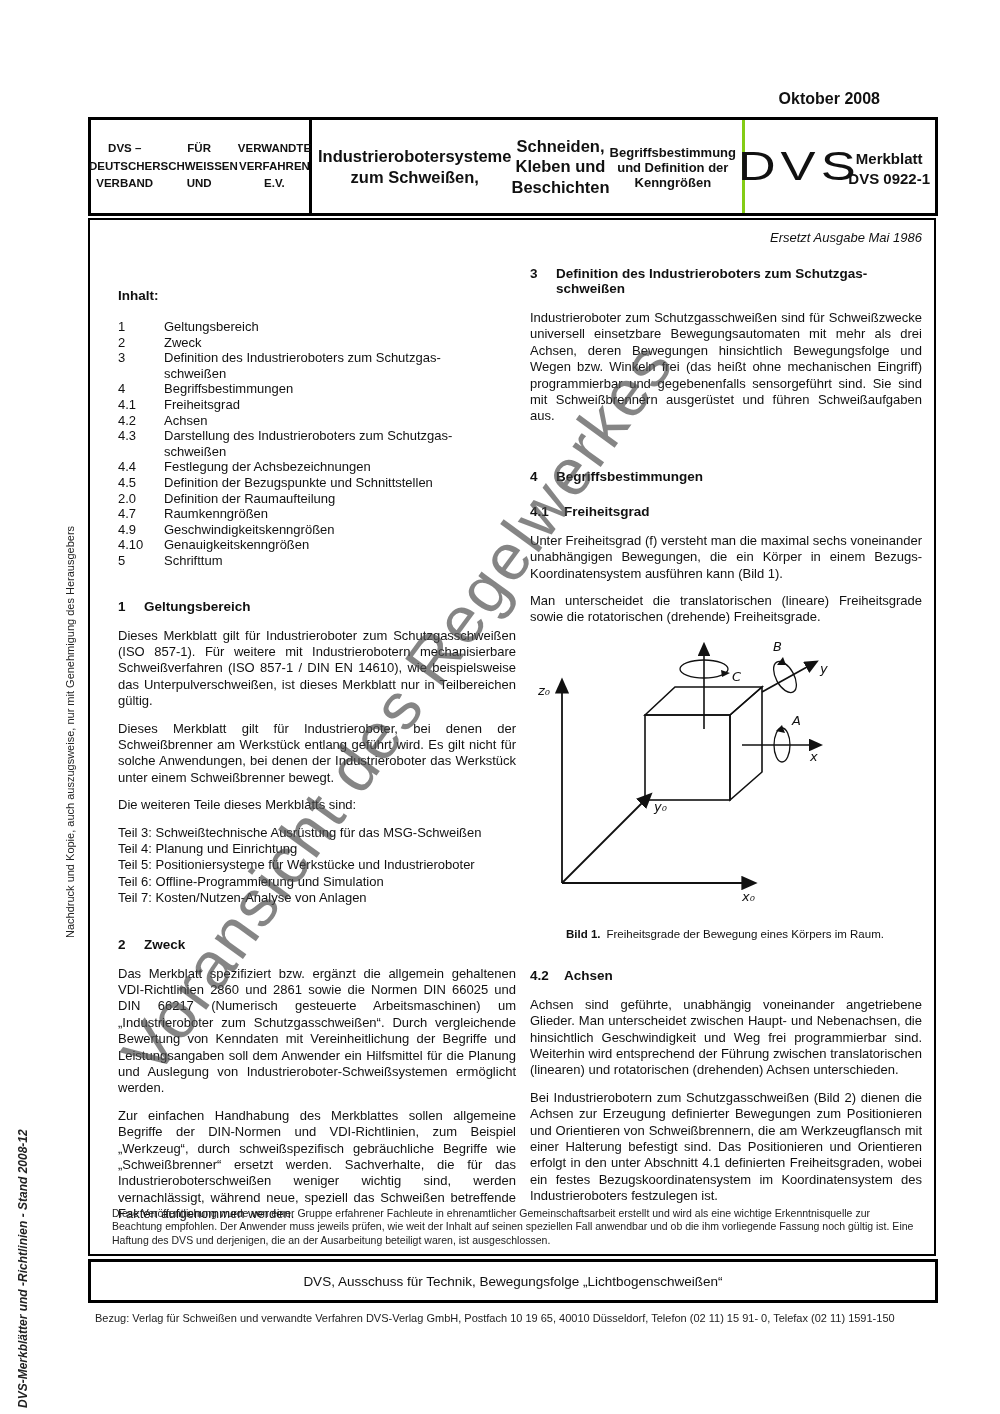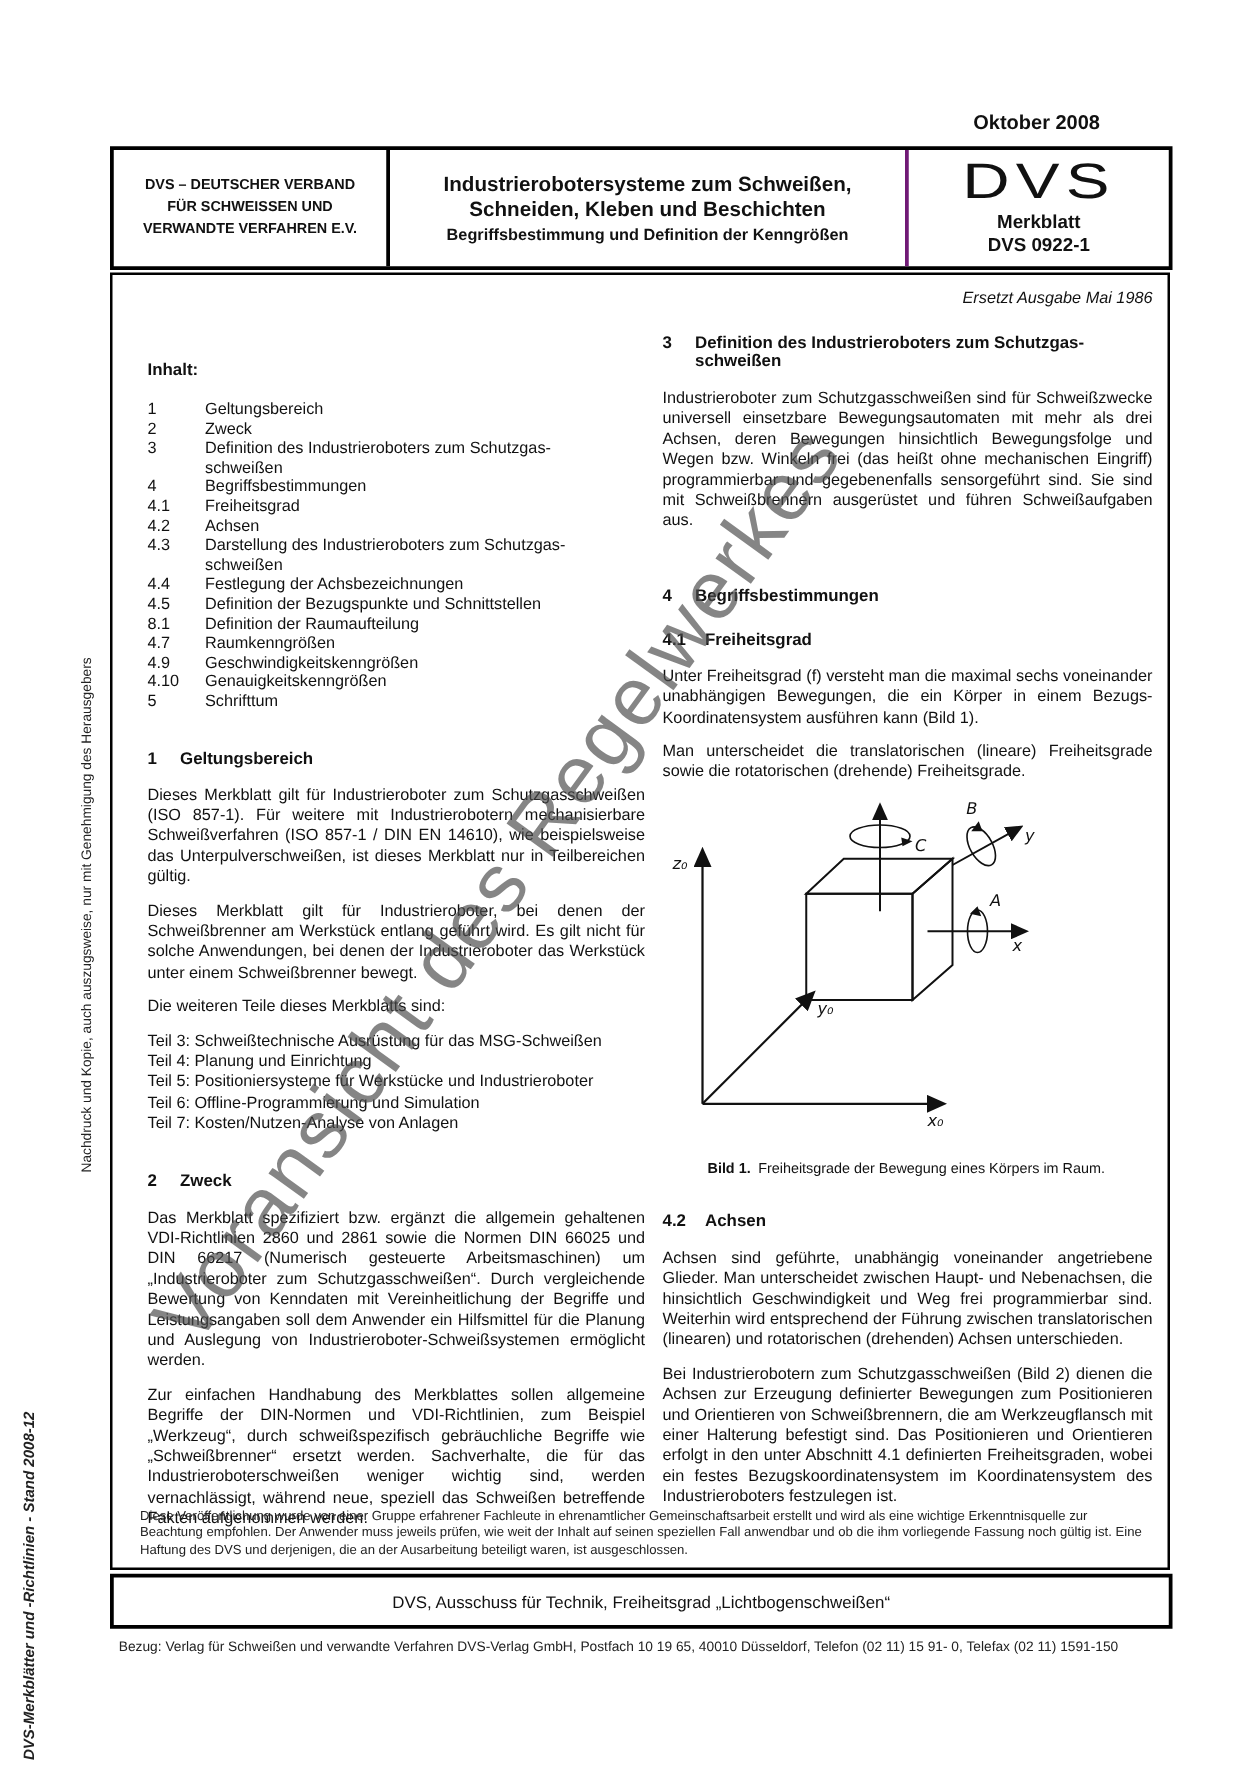--- a/index.html
+++ b/index.html
@@ -8,23 +8,23 @@
   .abs{position:absolute;}
 
   
   .vtext{position:absolute;white-space:nowrap;transform:rotate(-90deg);transform-origin:left top;}
   .side-copy{left:64px;top:938px;font-size:11px;color:#222;}
   .side-edition{left:16px;top:1408px;font-size:12px;font-weight:bold;font-style:italic;color:#222;}
 
   
   .date{top:90px;right:120px;font-size:16px;font-weight:bold;}
   .header-box{left:88px;top:117px;width:844px;height:93px;border:3px solid #000;display:flex;}
-  .hcell{display:flex;flex-direction:column;align-items:center;justify-content:center;text-align:center;}
+  .hcell{display:flex;flex-direction:row;align-items:center;justify-content:center;text-align:center;}
   .hcell-org{width:218px;border-right:3px solid #000;font-size:11.5px;font-weight:bold;line-height:1.55;}
-  .hcell-title{flex:1;border-right:3px solid #701a75;padding:0 6px;}
+  .hcell-title{flex:1;border-right:3px solid #84cc16;padding:0 6px;}
   .title-main{font-size:16.5px;font-weight:bold;line-height:1.22;}
   .title-sub{font-size:13px;font-weight:bold;margin-top:2px;}
   .hcell-logo{width:208px;}
   .logo-dvs{font-size:42px;font-weight:500;letter-spacing:4px;line-height:0.9;transform:scale(1.25,0.95);transform-origin:center;}
   .logo-sub{font-size:15px;font-weight:bold;line-height:1.3;margin-top:4px;}
 
   
   .body-box{left:88px;top:218px;width:844px;height:1034px;border:2px solid #000;}
   .replaces{position:absolute;top:10px;right:12px;font-size:13px;font-style:italic;}
   .col-left{position:absolute;left:28px;top:48px;width:398px;margin-top:20px;}
@@ -129,21 +129,21 @@
         </div>
       <div class="toc-row">
           <span class="toc-num">4.4</span>
           <span class="toc-title">Festlegung der Achsbezeichnungen</span>
         </div>
       <div class="toc-row">
           <span class="toc-num">4.5</span>
           <span class="toc-title">Definition der Bezugspunkte und Schnittstellen</span>
         </div>
       <div class="toc-row">
-          <span class="toc-num">8.1</span>
+          <span class="toc-num">2.0</span>
           <span class="toc-title">Definition der Raumaufteilung</span>
         </div>
       <div class="toc-row">
           <span class="toc-num">4.7</span>
           <span class="toc-title">Raumkenngrößen</span>
         </div>
       <div class="toc-row">
           <span class="toc-num">4.9</span>
           <span class="toc-title">Geschwindigkeitskenngrößen</span>
         </div>
@@ -249,18 +249,18 @@
       <span class="sec-title">Achsen</span>
     </div>
     <p class="para">Achsen sind geführte, unabhängig voneinander angetriebene Glieder. Man unterscheidet zwischen Haupt- und Nebenachsen, die hinsichtlich Geschwindigkeit und Weg frei programmierbar sind. Weiterhin wird entsprechend der Führung zwischen translatorischen (linearen) und rotatorischen (drehenden) Achsen unterschieden.</p>
     <p class="para">Bei Industrierobotern zum Schutzgasschweißen (Bild 2) dienen die Achsen zur Erzeugung definierter Bewegungen zum Positionieren und Orientieren von Schweißbrennern, die am Werkzeugflansch mit einer Halterung befestigt sind. Das Positionieren und Orientieren erfolgt in den unter Abschnitt 4.1 definierten Freiheitsgraden, wobei ein festes Bezugskoordinatensystem im Koordinatensystem des Industrieroboters festzulegen ist.</p>
   </div>
 
   <div class="disclaimer">Diese Veröffentlichung wurde von einer Gruppe erfahrener Fachleute in ehrenamtlicher Gemeinschaftsarbeit erstellt und wird als eine wichtige Erkenntnisquelle zur Beachtung empfohlen. Der Anwender muss jeweils prüfen, wie weit der Inhalt auf seinen speziellen Fall anwendbar und ob die ihm vorliegende Fassung noch gültig ist. Eine Haftung des DVS und derjenigen, die an der Ausarbeitung beteiligt waren, ist ausgeschlossen.</div>
 </div>
 
 <div class="abs committee-box">
-  <span>DVS, Ausschuss für Technik, Freiheitsgrad „Lichtbogenschweißen“</span>
+  <span>DVS, Ausschuss für Technik, Bewegungsfolge „Lichtbogenschweißen“</span>
 </div>
 
 <div class="abs bezug">Bezug: Verlag für Schweißen und verwandte Verfahren DVS-Verlag  GmbH, Postfach 10 19 65, 40010 Düsseldorf, Telefon (02 11) 15 91- 0, Telefax (02 11) 1591-150</div>
 
 <div class="watermark">Voransicht des Regelwerkes</div>
 
 </body></html>

